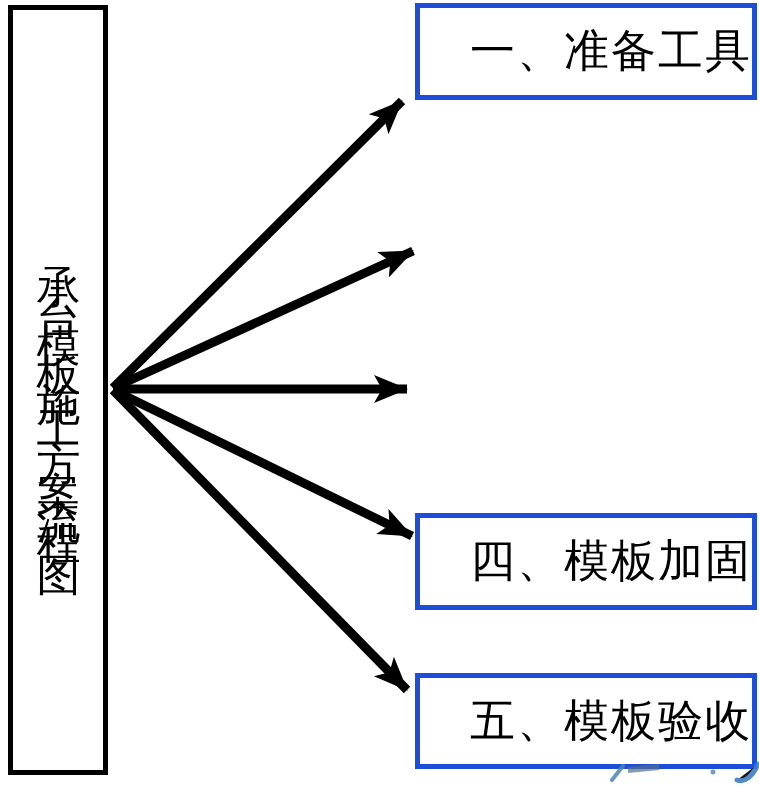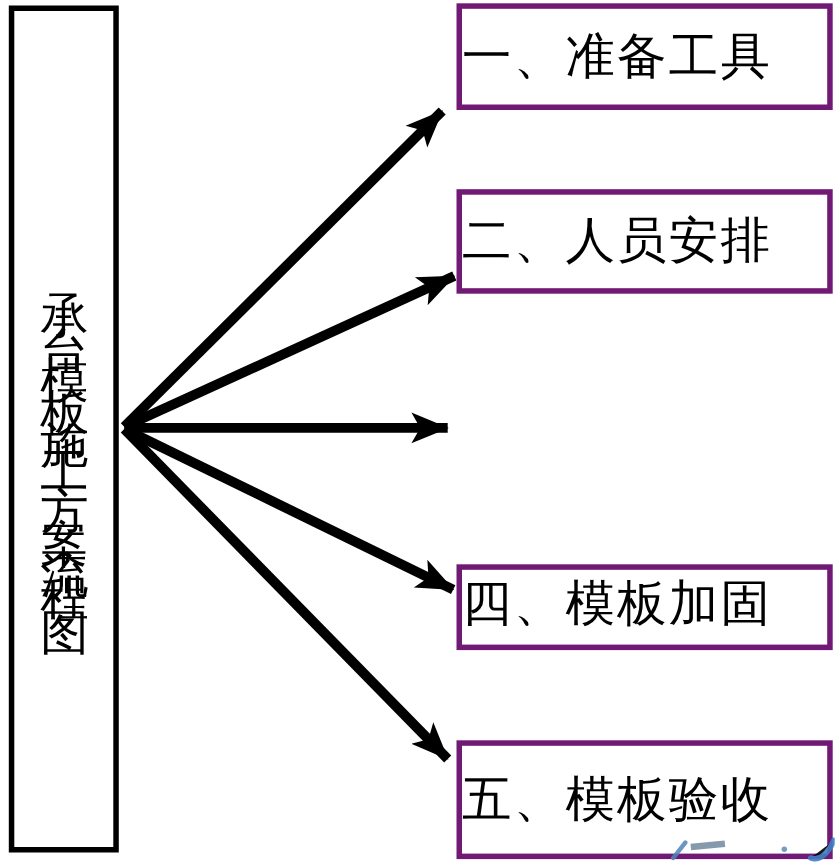--- a/index.html
+++ b/index.html
@@ -51,38 +51,38 @@
     font-size: 44px;
     line-height: 1;
     letter-spacing: 29px;
     white-space: nowrap;
   }
   .step-box {
     position: absolute;
     left: 415px;
     width: 342px;
     box-sizing: border-box;
-    border: 5px solid #701a75;
+    border: 5px solid #1d4ed8;
     background: #ffffff;
     z-index: 2;
     display: flex;
     align-items: center;
-    justify-content: flex-start;
+    justify-content: flex-end;
   }
   .step-label {
     font-size: 45px;
     line-height: 1;
     letter-spacing: 2px;
     white-space: nowrap;
   }
   .step-1 { top: 3px;   height: 97px; }
   .step-2 { top: 172px; height: 95px; }
   .step-3 { top: 343px; height: 97px; }
-  .step-4 { top: 513px; height: 78px; font-family: Liberation Mono, monospace; }
-  .step-5 { top: 673px; height: 108px; }
+  .step-4 { top: 513px; height: 97px; }
+  .step-5 { top: 673px; height: 96px; }
   .arrow-line {
     stroke: #000000;
     stroke-width: 9;
     fill: none;
   }
 </style>
 </head>
 <body>
 
 <div class="canvas">
@@ -100,23 +100,20 @@
     <line class="arrow-line" x1="113" y1="390" x2="407" y2="690" marker-end="url(#ah)"></line>
   </svg>
 
   <div class="title-box">
     <div class="vertical-text">承台模板施工方案流程图</div>
   </div>
 
   <div class="step-box step-1">
     <span class="step-label">一、准备工具</span>
   </div>
-  <div class="step-box step-2">
-    <span class="step-label">二、人员安排</span>
-  </div>
   <div class="step-box step-4">
     <span class="step-label">四、模板加固</span>
   </div>
   <div class="step-box step-5">
     <span class="step-label">五、模板验收</span>
   </div>
 
   <svg class="watermark-layer" viewBox="0 0 759 787">
     <path d="M612,780 L623,766" stroke="#4f86b8" stroke-width="4" stroke-linecap="round" opacity="0.85"></path>
     <path d="M628,770 L659,767" stroke="#53708c" stroke-width="6" stroke-linecap="butt" opacity="0.7"></path>

